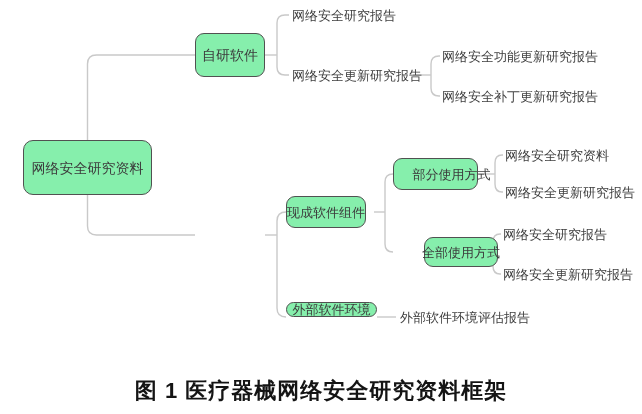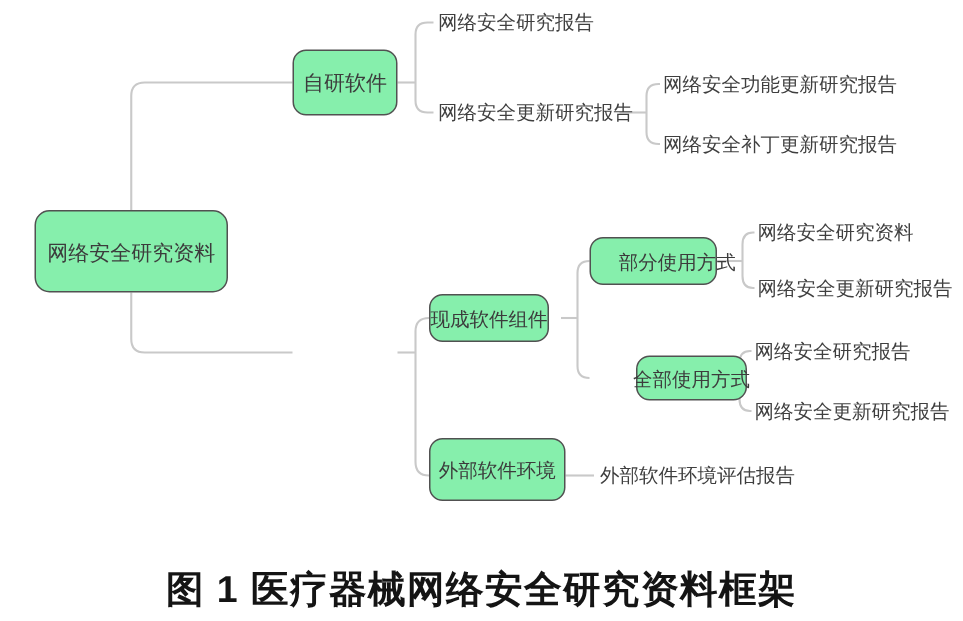--- a/index.html
+++ b/index.html
@@ -40,21 +40,21 @@
     color:var(--leaf-text);
     font-size:13px;
     white-space:nowrap;
     line-height:1;
     font-family:Liberation Serif, serif;
   }
   .caption{
     position:absolute;
     left:0;top:376px;width:642px;
     text-align:center;
-    font-size:25px;
+    font-size:22px;
     font-weight:bold;
     color:var(--caption);
     letter-spacing:1px;
   }
 </style>
 </head>
 <body>
 
 <div id="stage">
 
@@ -85,21 +85,21 @@
     <path d="M 377 317 L 396 317"></path>
   </svg>
 
   <div class="node lv1" style="left:23px;top:140px;width:129px;height:55px;">网络安全研究资料</div>
 
   <div class="node lv2" style="left:195px;top:33px;width:70px;height:44px;">自研软件</div>
 
 
   <div class="node lv3" style="left:286px;top:196px;width:80px;height:32px;">现成软件组件</div>
 
-  <div class="node lv3" style="left:286px;top:292px;width:91px;height:42px;">外部软件环境</div>
+  <div class="node lv3" style="left:286px;top:302px;width:91px;height:15px;">外部软件环境</div>
 
   <div class="node lv3" style="left:393px;top:158px;width:85px;height:32px;padding-left:32px;">部分使用方式</div>
 
   <div class="node lv3" style="left:379px;top:237px;width:74px;height:30px;margin-left:45px;">全部使用方式</div>
 
   <span class="leaf" style="left:292px;top:15px;">网络安全研究报告</span>
 
   <span class="leaf" style="left:292px;top:75px;">网络安全更新研究报告</span>
 
   <span class="leaf" style="left:442px;top:96px;">网络安全补丁更新研究报告</span>

